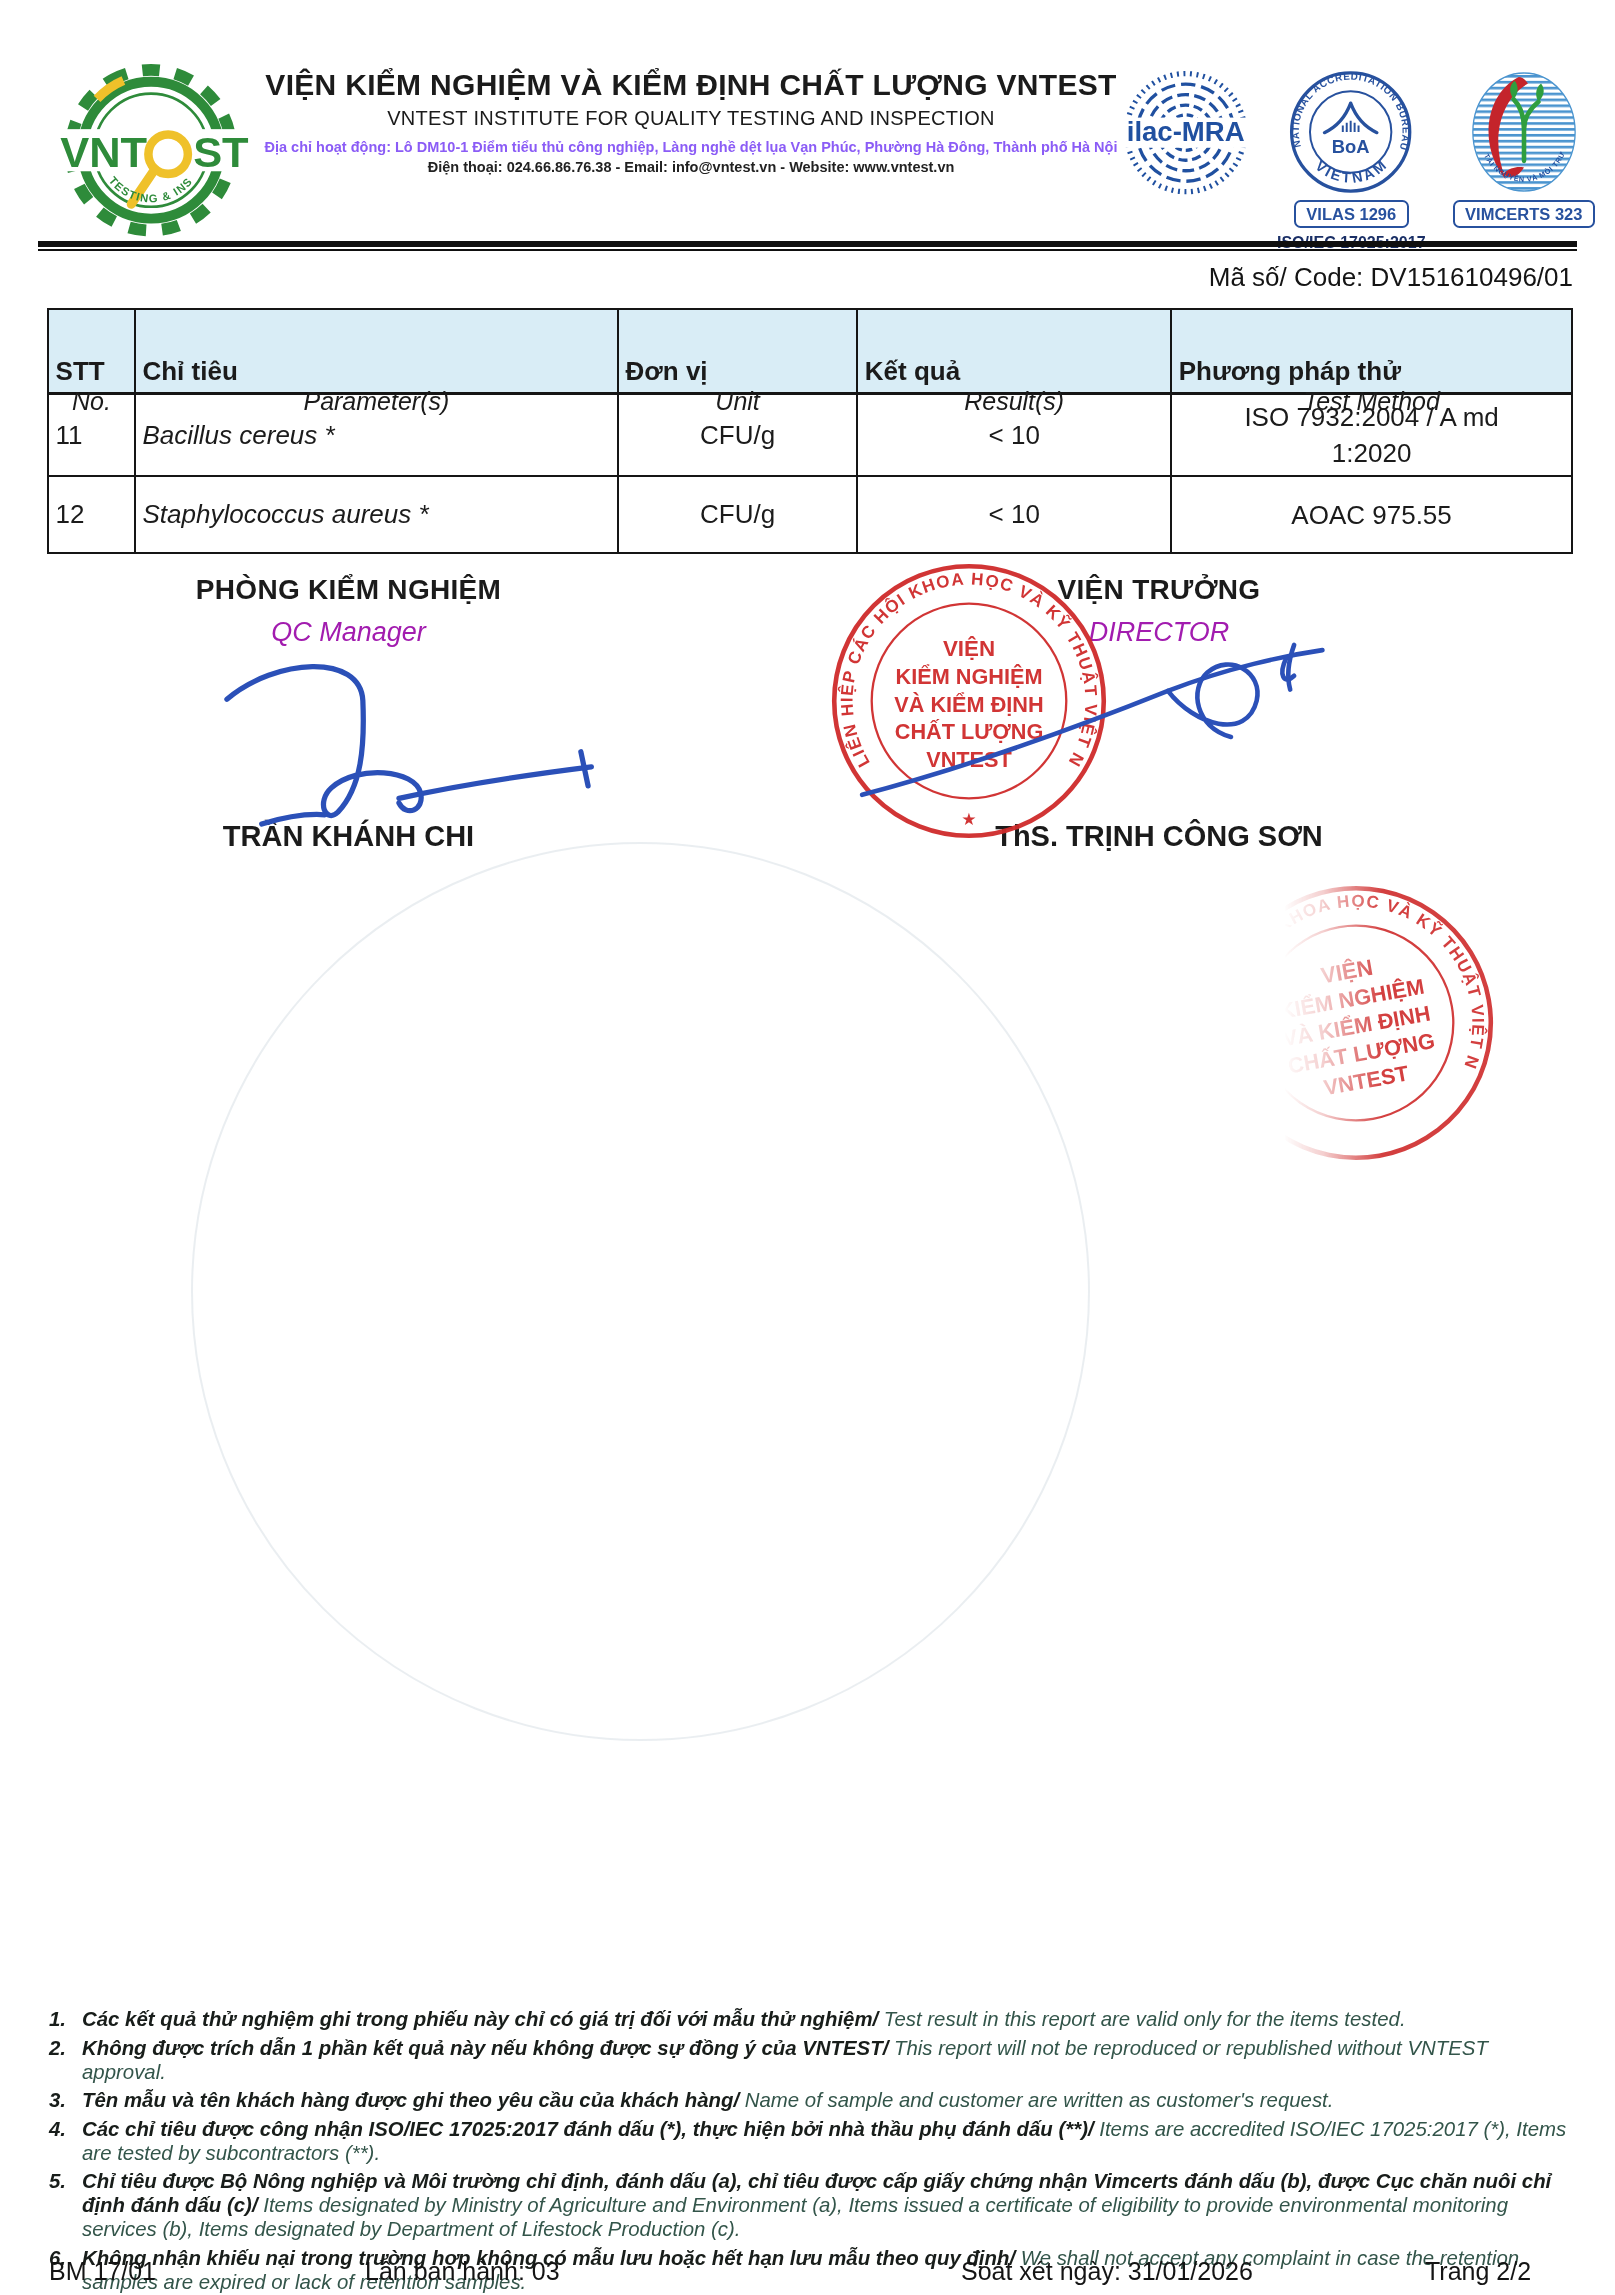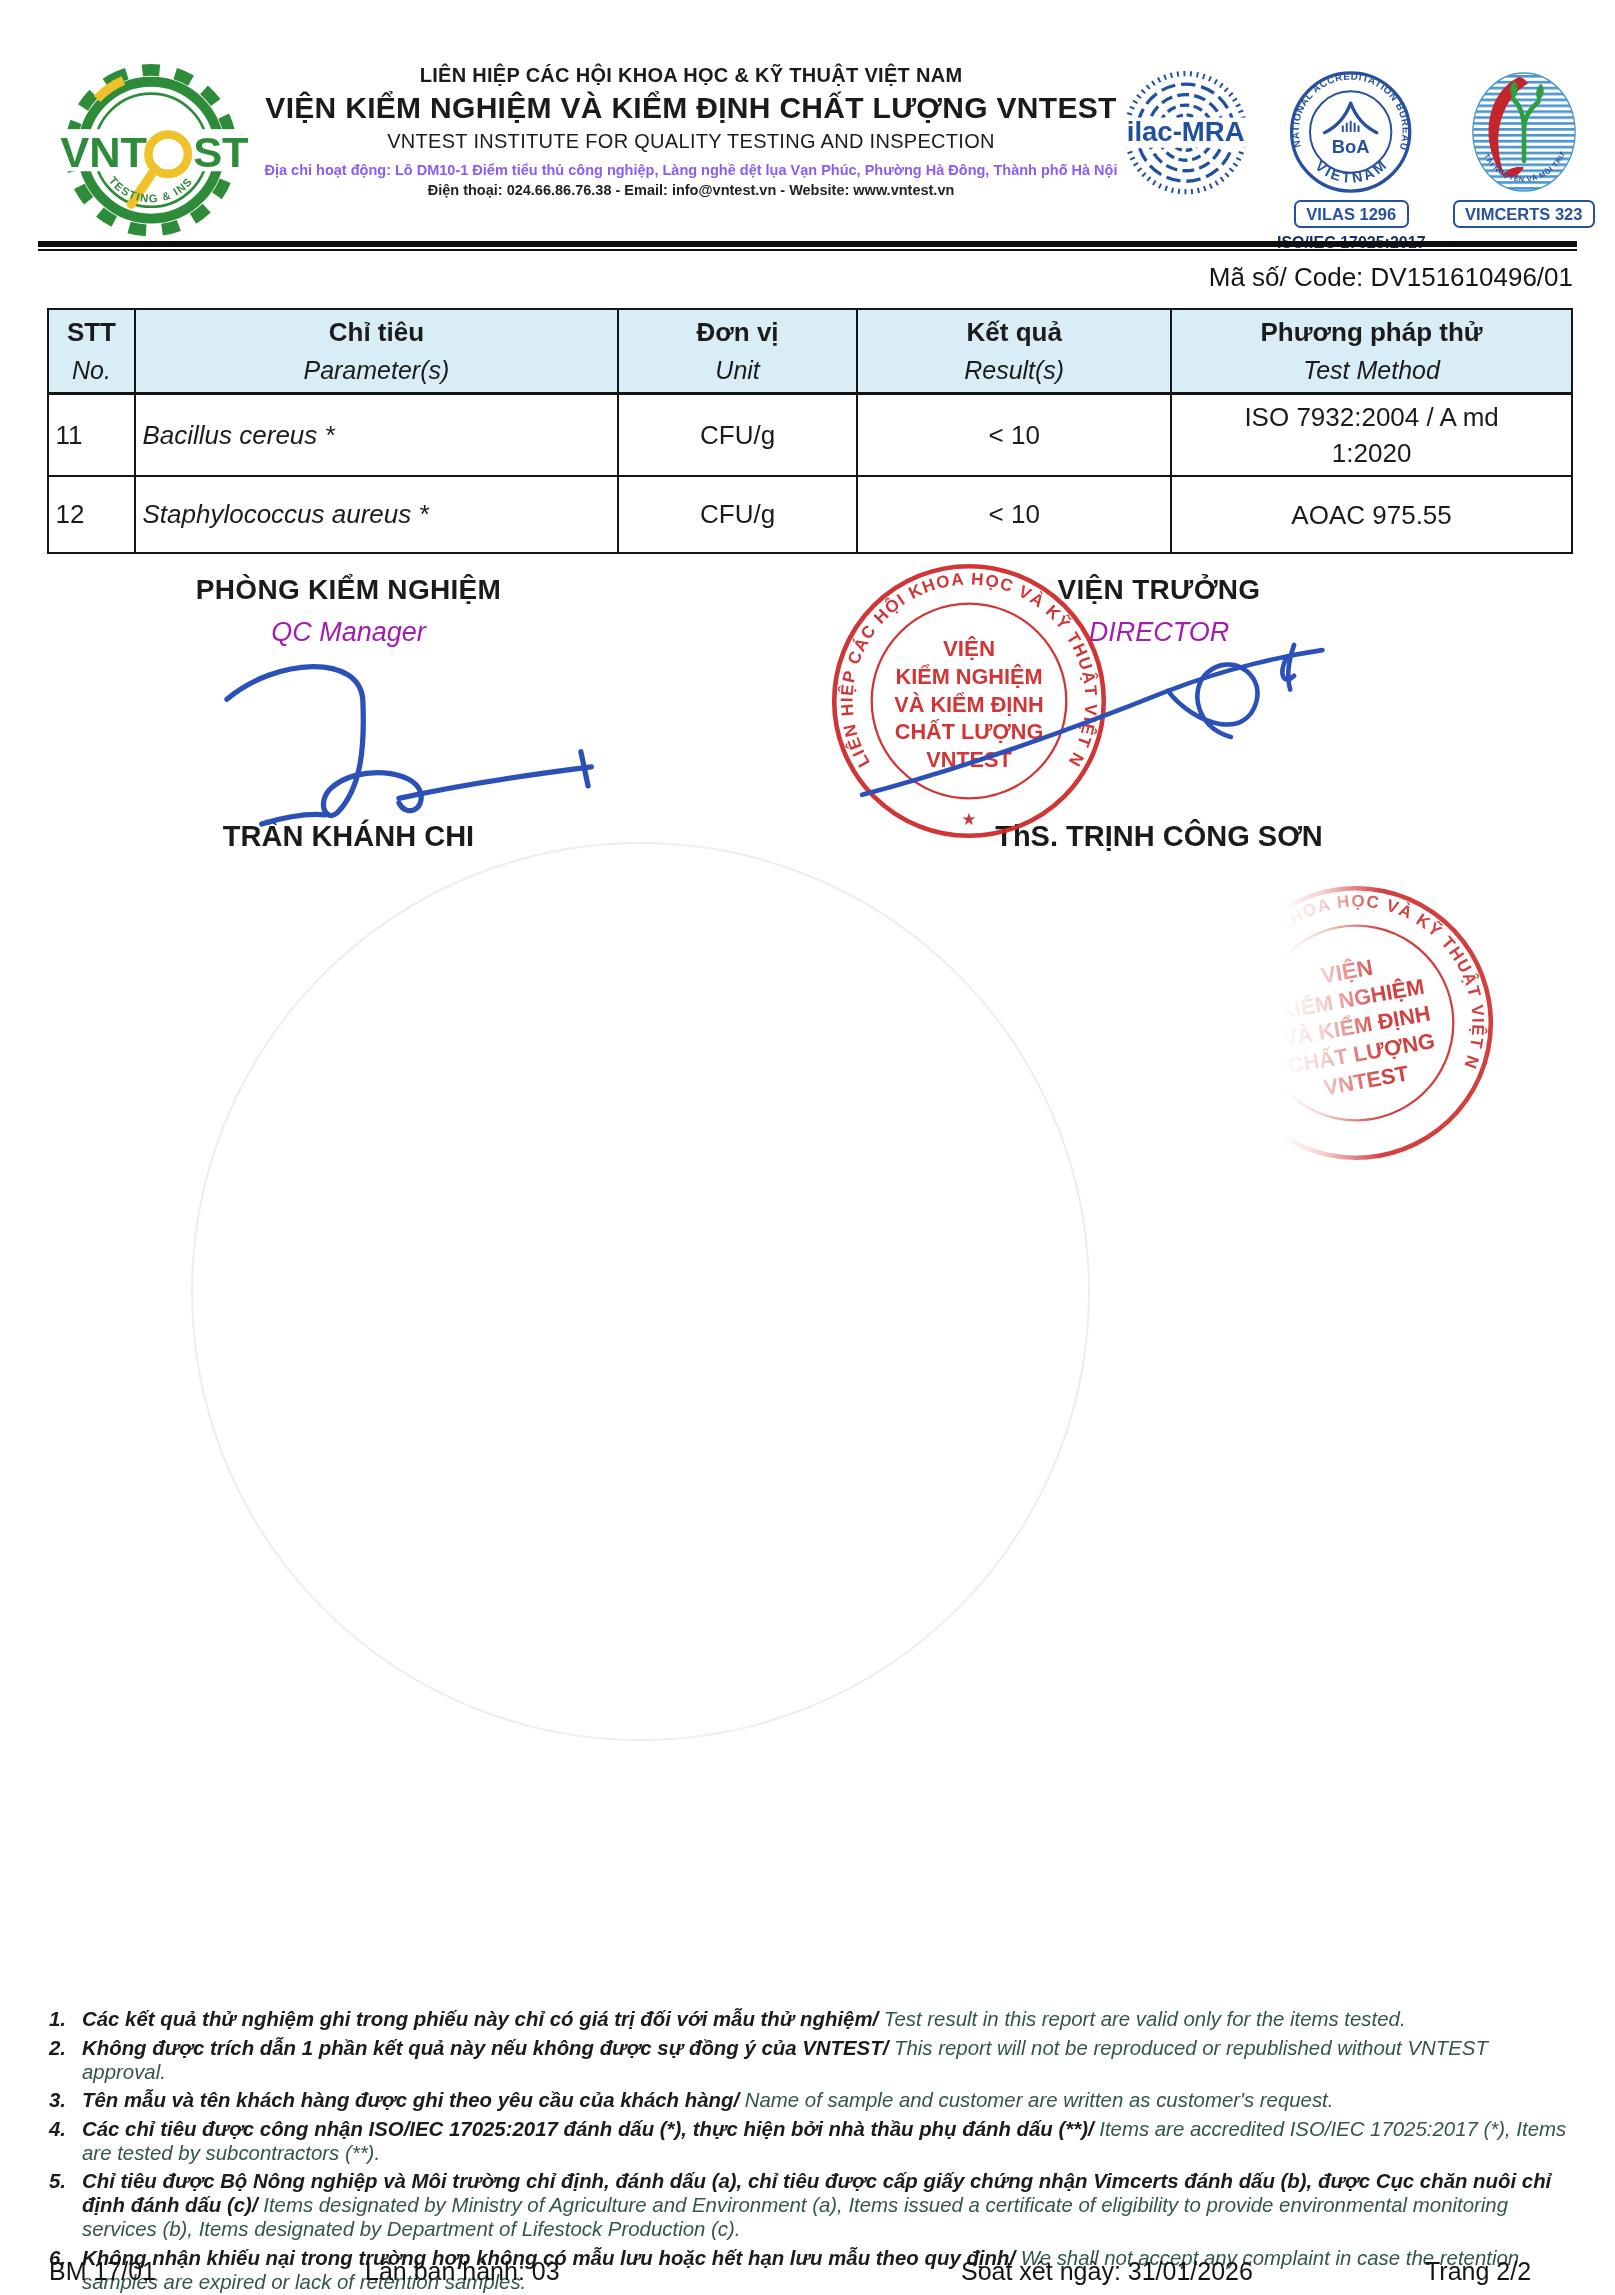--- a/index.html
+++ b/index.html
@@ -38,21 +38,21 @@
   table.results col.c2{width:15.7%;} table.results col.c3{width:20.6%;}
   table.results col.c4{width:26.3%;}
   table.results th,table.results td{
     border:2px solid #151515;vertical-align:middle;padding:0 6.6px;
   }
   table.results{border:2.6px solid #151515;}
   table.results thead th{
     background:#d9edf6;height:82px;border-bottom:3.3px solid #151515;border-top:2.6px solid #151515;
   }
   .th-flex{display:flex;flex-direction:column;justify-content:space-between;height:68px;padding:4px 0;}
-  .th-vi{font-size:26px;font-weight:700;text-align:center;}
+  .th-vi{font-size:26px;font-weight:700;text-align:left;margin-top:39px;}
   .th-en{font-size:25px;font-weight:400;font-style:italic;text-align:center;}
   table.results tbody tr.r0 td{height:80px;border-bottom:2.6px solid #151515;}
   table.results tbody tr.r1 td{height:75px;}
   .td-no{text-align:left;font-size:26px;}
   .td-param{font-size:26px;font-style:italic;padding-left:10.5px;}
   .td-c{text-align:center;font-size:26px;}
   .method-lines div{text-align:center;font-size:26px;line-height:36px;}
   
   .sig-block{position:absolute;text-align:center;}
   .sig-left{left:138px;top:574px;width:421px;}
@@ -104,21 +104,20 @@
     <circle cx="178" cy="146" r="30" fill="none" stroke="#efc12a" stroke-width="13"></circle>
     <line x1="157" y1="170" x2="122" y2="222" stroke="#efc12a" stroke-width="14" stroke-linecap="round"></line>
     <text x="216" y="165" font-size="66" font-weight="bold" fill="#2e8b3a" font-family="Liberation Sans, sans-serif">ST</text>
     <path id="logoArcBottom" d="M 85,183 A 80,80 0 0 0 219,183" fill="none"></path>
     <text font-size="17" font-weight="bold" fill="#2e8b3a" letter-spacing="2" font-family="Liberation Sans, sans-serif">
       <textPath href="#logoArcBottom" startOffset="4">TESTING &amp; INSPECTION</textPath>
     </text>
   </svg>
 
   <div class="head-center">
-    <div class="org-line">LIÊN HIỆP CÁC HỘI KHOA HỌC &amp; KỸ THUẬT VIỆT NAM</div>
     <div class="inst-vi">VIỆN KIỂM NGHIỆM VÀ KIỂM ĐỊNH CHẤT LƯỢNG VNTEST</div>
     <div class="inst-en">VNTEST INSTITUTE FOR QUALITY TESTING AND INSPECTION</div>
     <div class="addr">Địa chỉ hoạt động: Lô DM10-1 Điểm tiểu thủ công nghiệp, Làng nghề dệt lụa Vạn Phúc, Phường Hà Đông, Thành phố Hà Nội</div>
     <div class="addr2">Điện thoại: 024.66.86.76.38 - Email: info@vntest.vn - Website: www.vntest.vn</div>
   </div>
 
   <div class="accred">
     <div class="col">
       <svg width="128" height="128" viewBox="0 0 195 195">
         <circle cx="97" cy="97" r="90" fill="none" stroke="#2050a0" stroke-width="8" stroke-dasharray="3 7"></circle>

